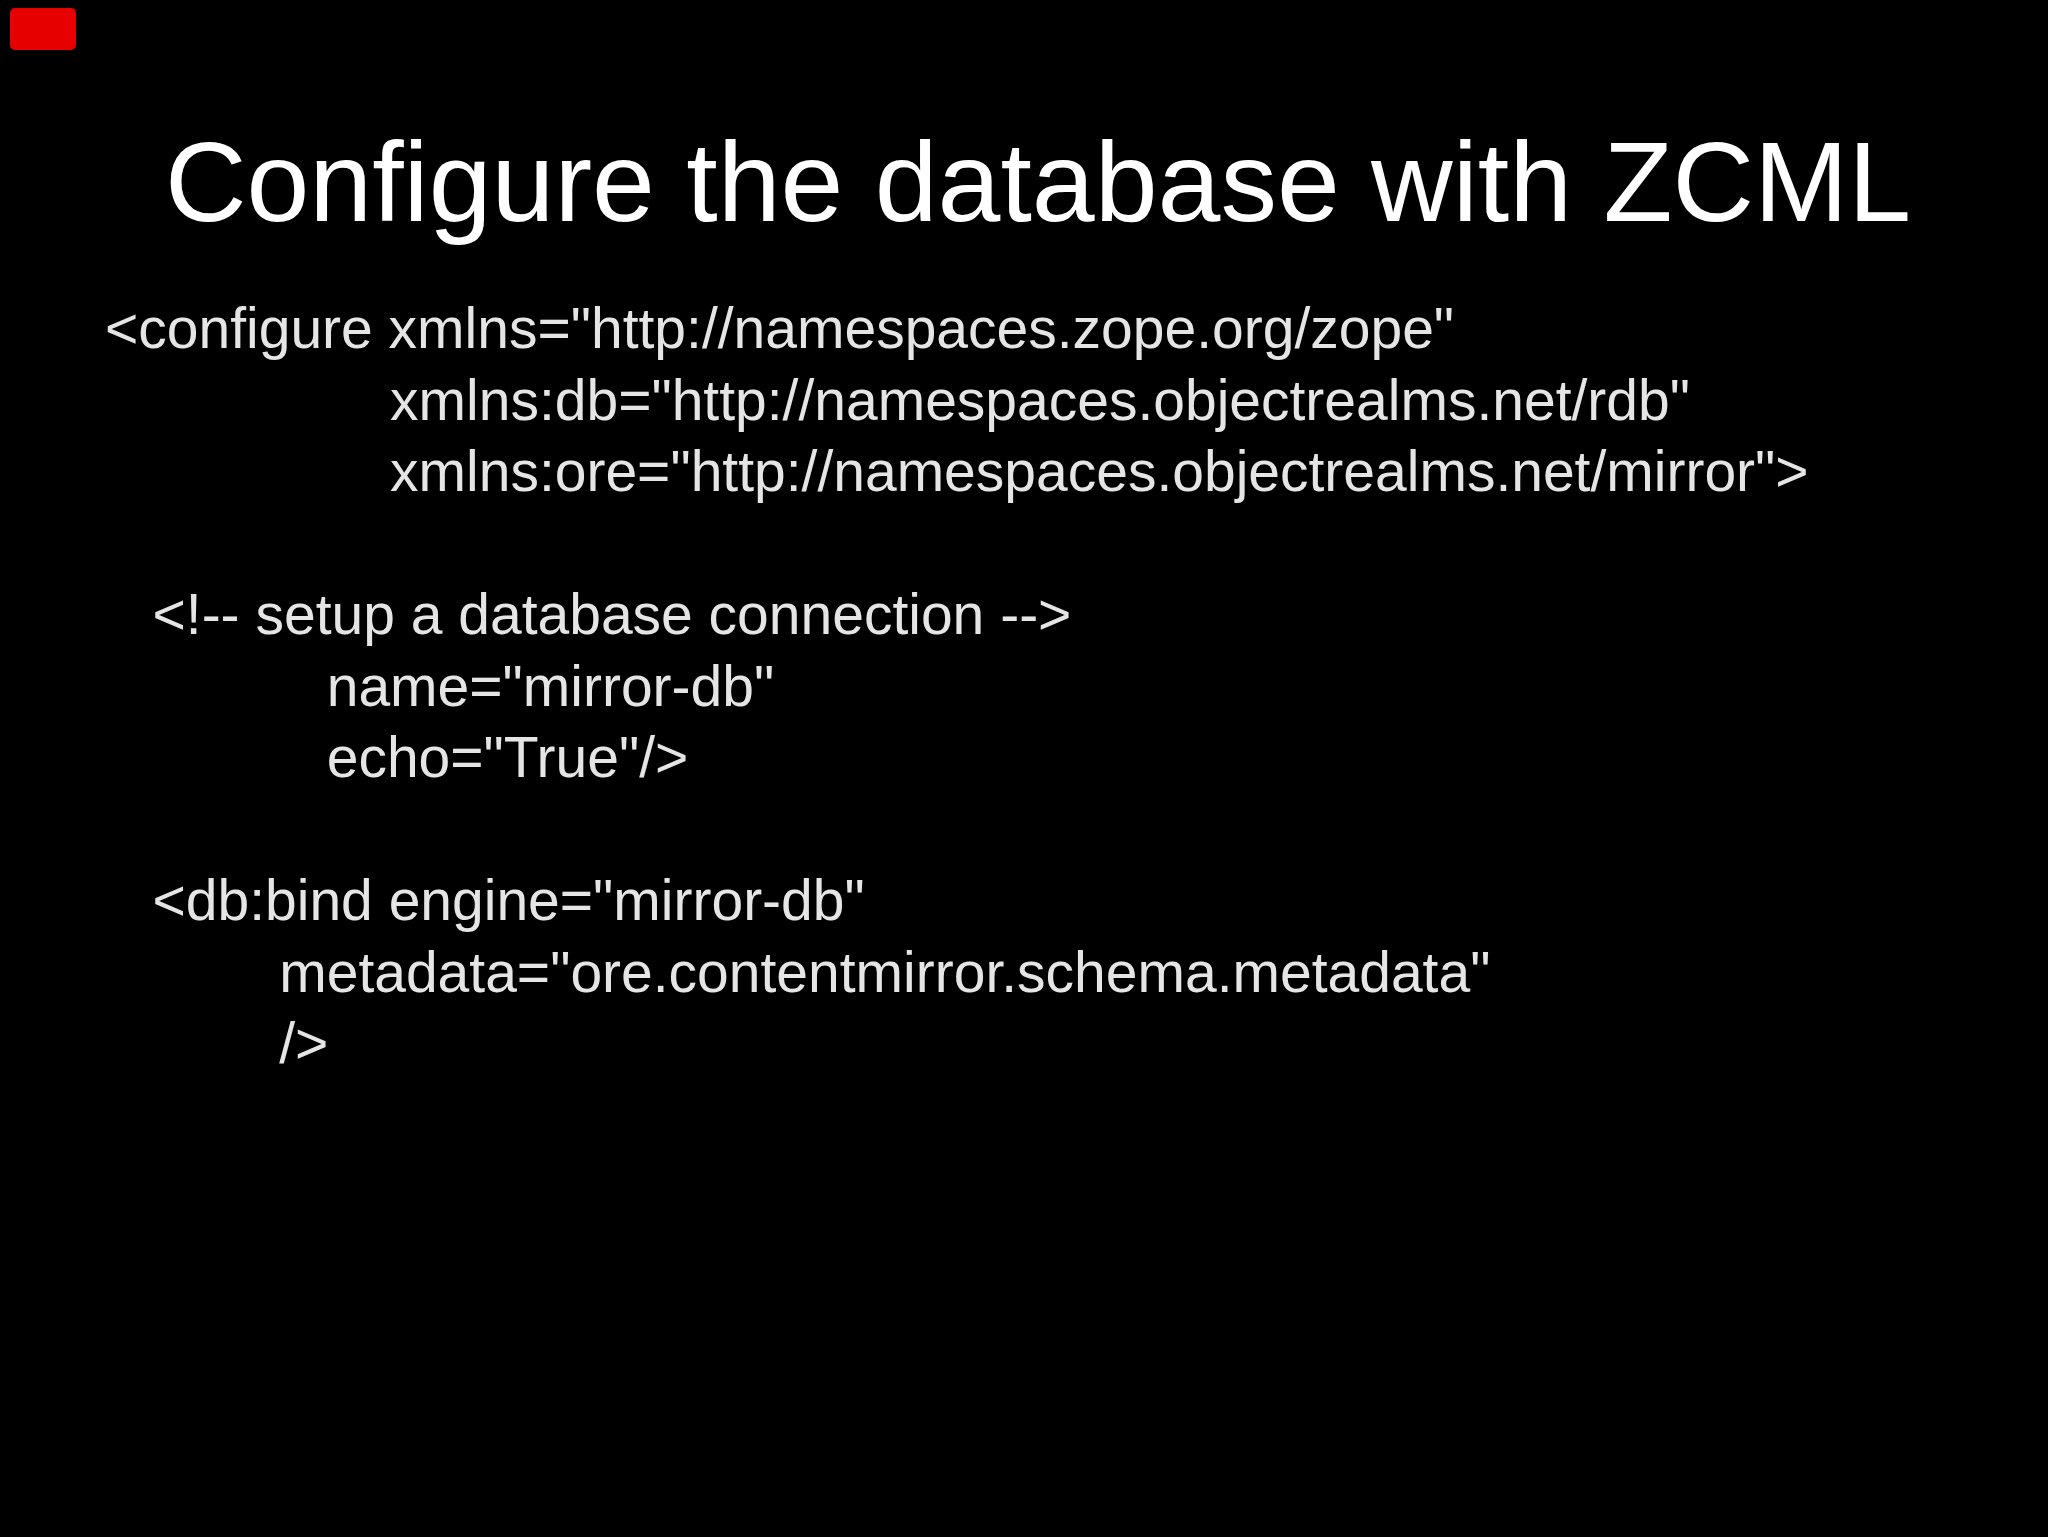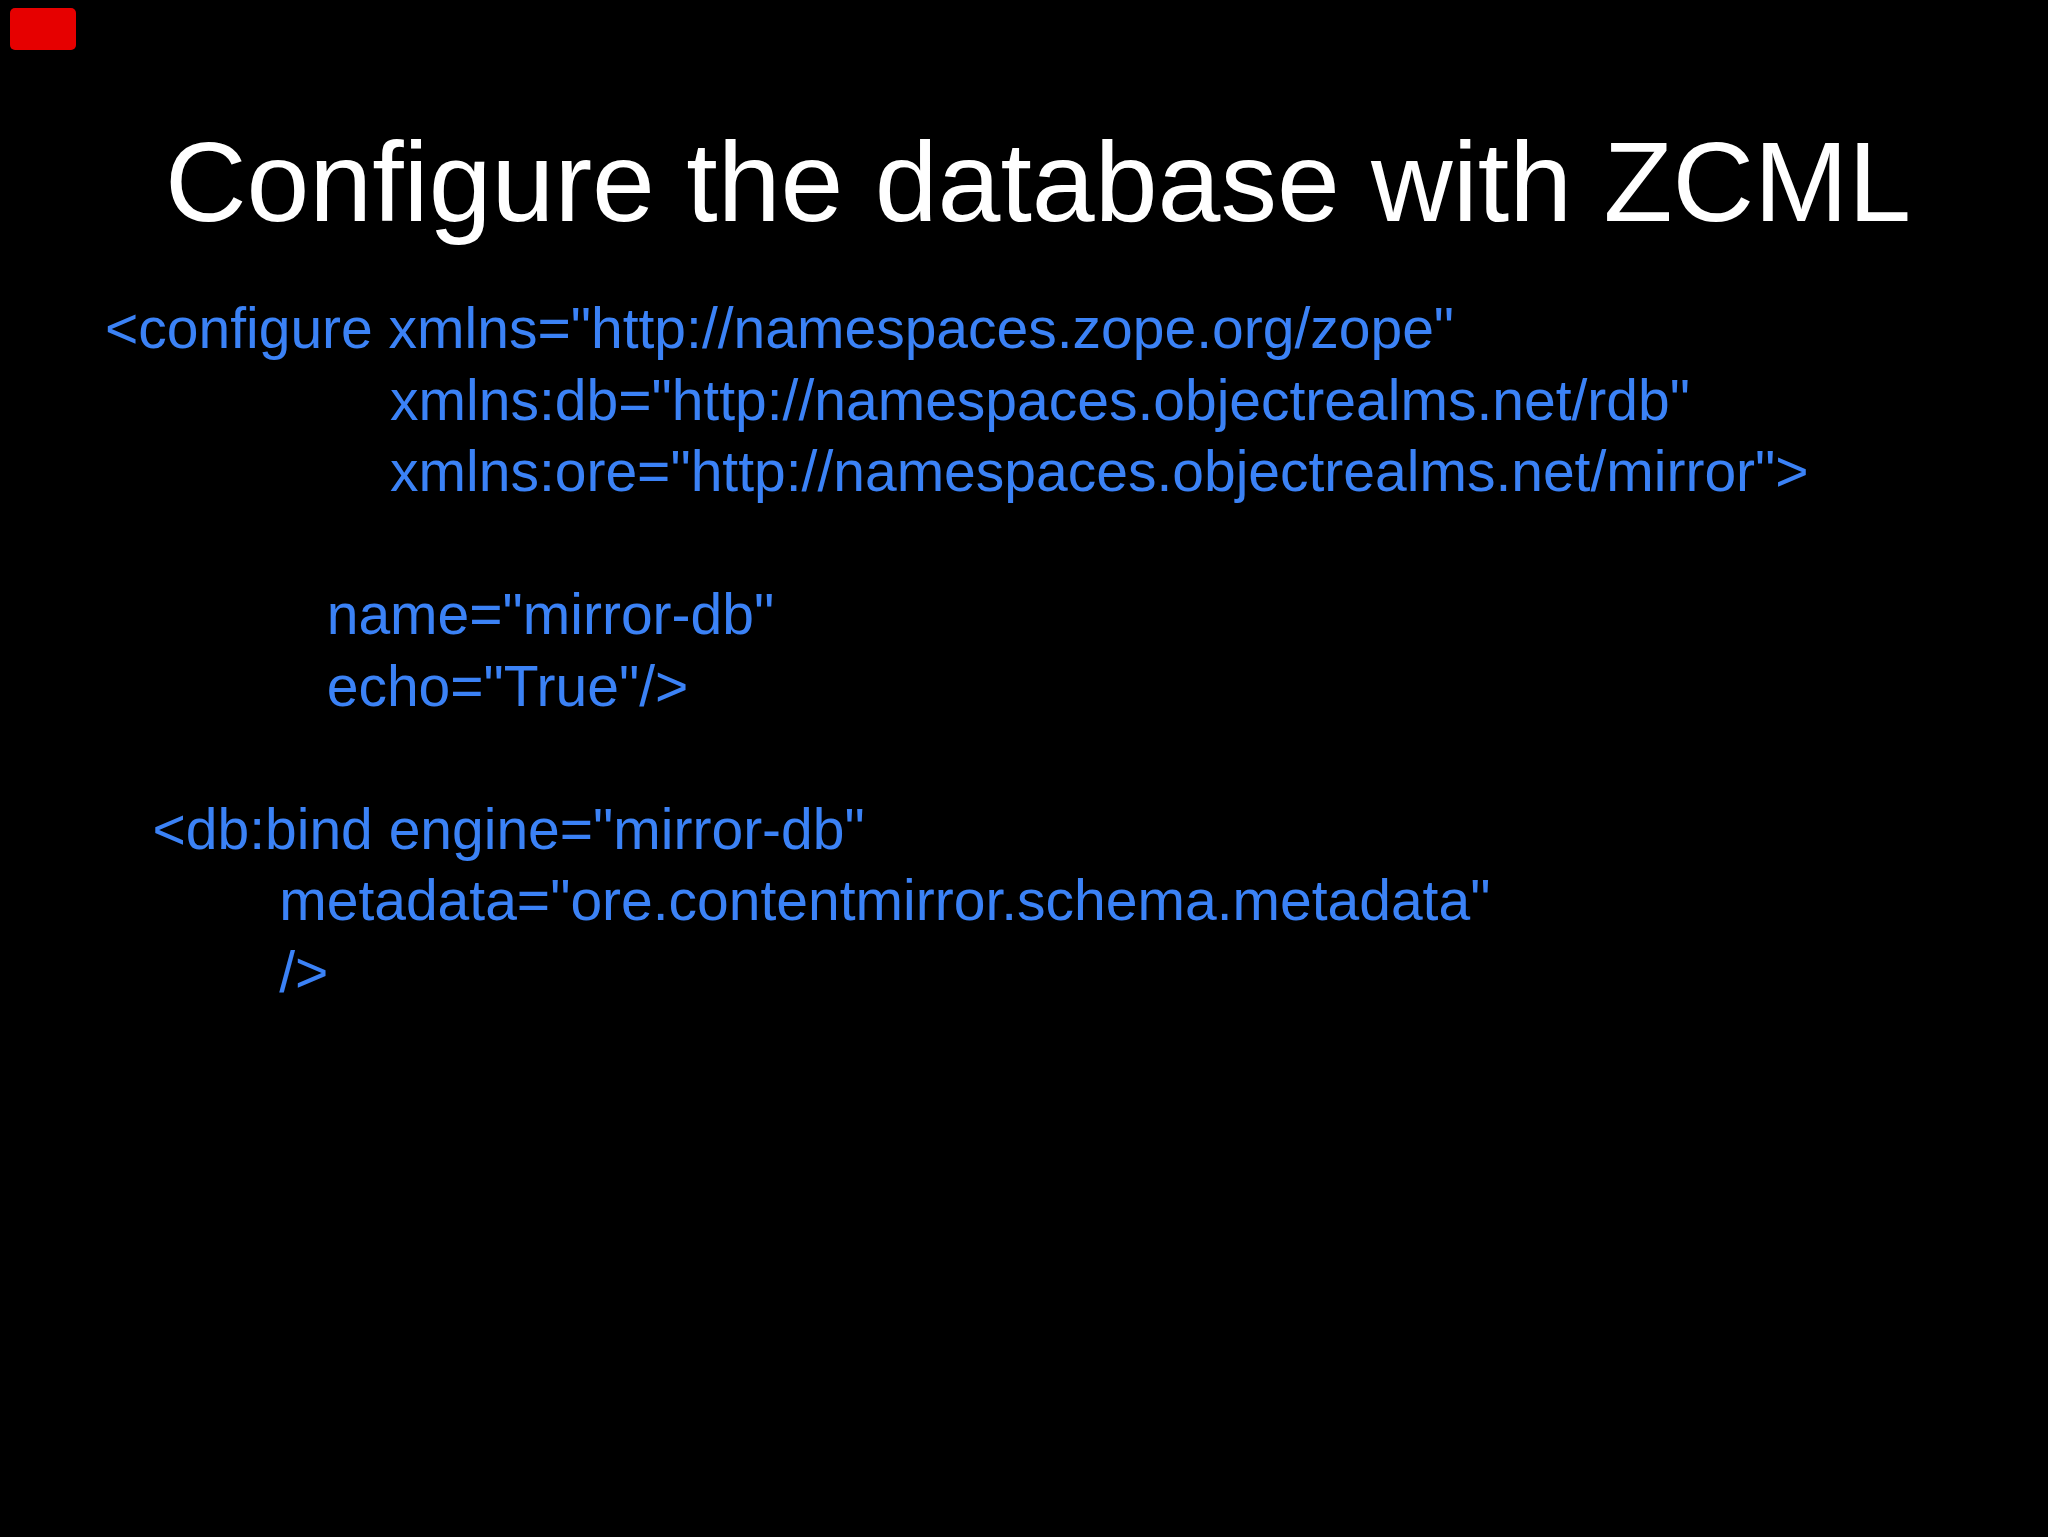--- a/index.html
+++ b/index.html
@@ -35,40 +35,41 @@
     font-size: 113px;
     font-weight: normal;
     line-height: 1.15;
     letter-spacing: 0;
     white-space: nowrap;
   }
   .code {
     position: absolute;
     left: 105px;
     top: 293px;
-    color: #3b82f6;
+    color: #e5e5e5;
     font-size: 57px;
     line-height: 71.5px;
   }
   .code-line {
     white-space: pre;
     min-height: 71.5px;
   }
 </style>
 </head>
 <body>
 
 <div class="slide">
   <div class="red-marker"></div>
   <h1 class="title">Configure the database with ZCML</h1>
   <div class="code">
     <div class="code-line">&lt;configure xmlns="http://namespaces.zope.org/zope"</div>
     <div class="code-line">                  xmlns:db="http://namespaces.objectrealms.net/rdb"</div>
     <div class="code-line">                  xmlns:ore="http://namespaces.objectrealms.net/mirror"&gt;</div>
     <div class="code-line"></div>
+    <div class="code-line">   &lt;!-- setup a database connection --&gt;</div>
     <div class="code-line">              name="mirror-db"</div>
     <div class="code-line">              echo="True"/&gt;</div>
     <div class="code-line"></div>
     <div class="code-line">   &lt;db:bind engine="mirror-db"</div>
     <div class="code-line">           metadata="ore.contentmirror.schema.metadata"</div>
     <div class="code-line">           /&gt;</div>
     <div class="code-line"></div>
   </div>
 </div>
 

